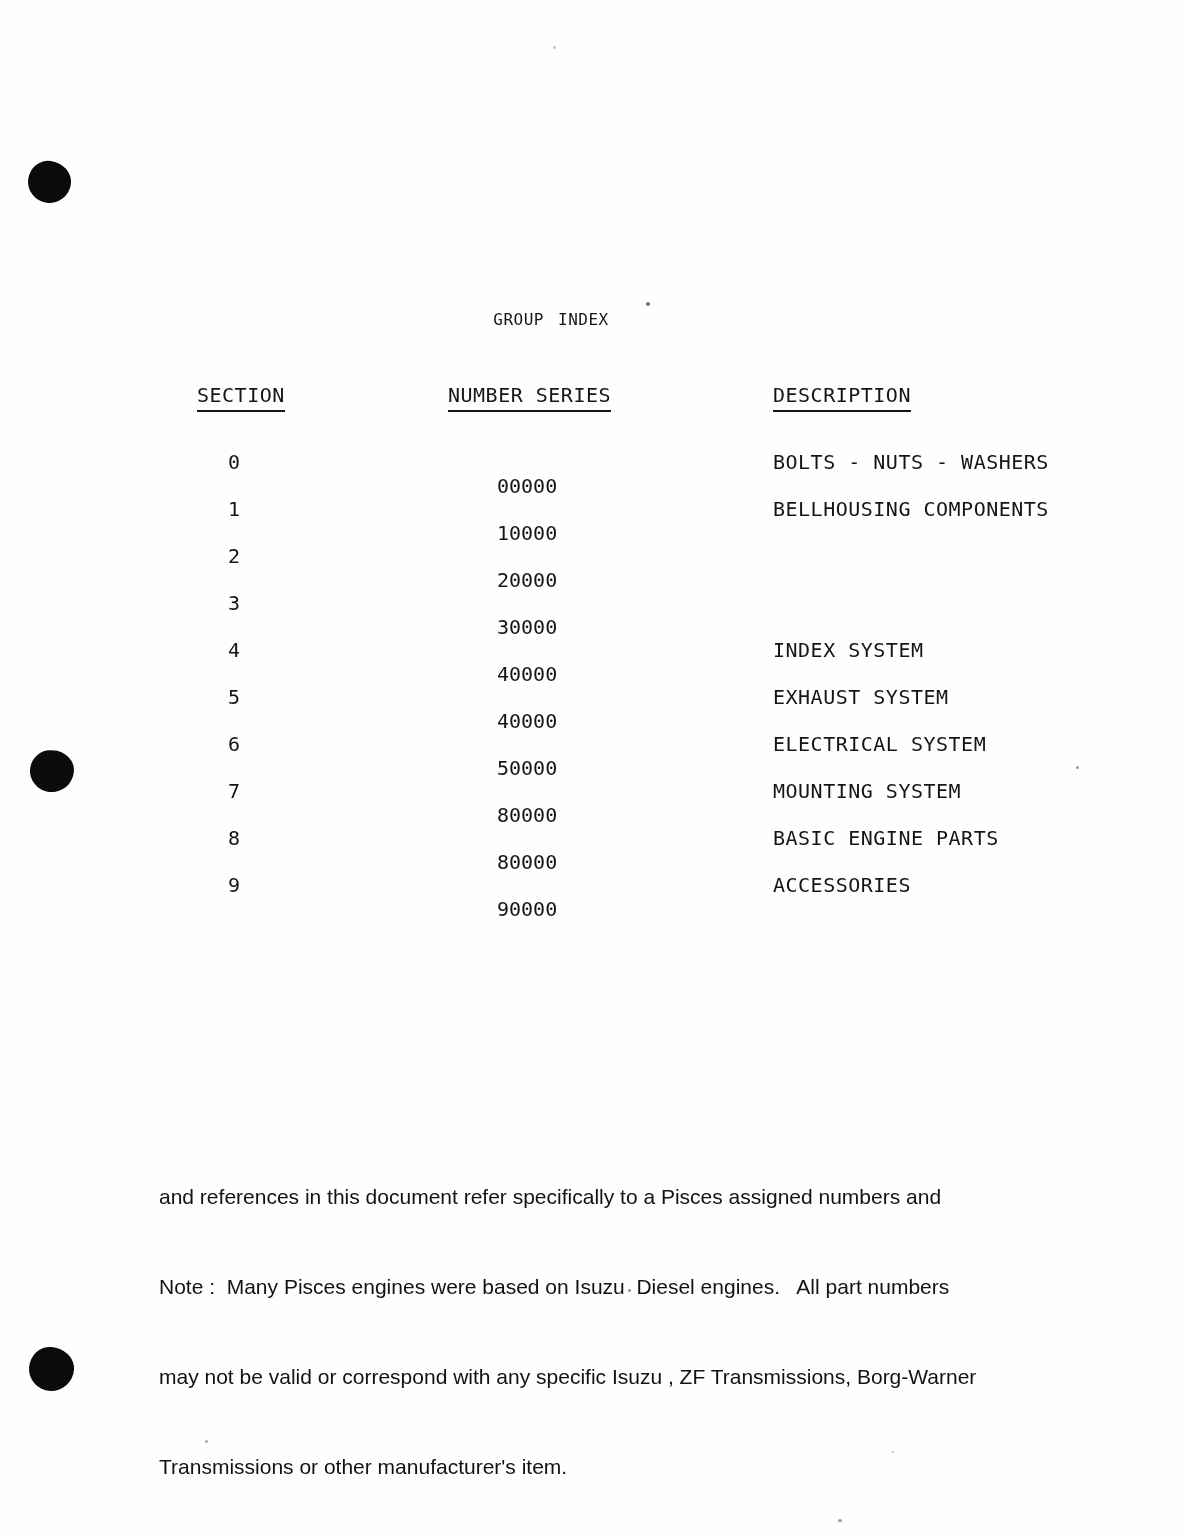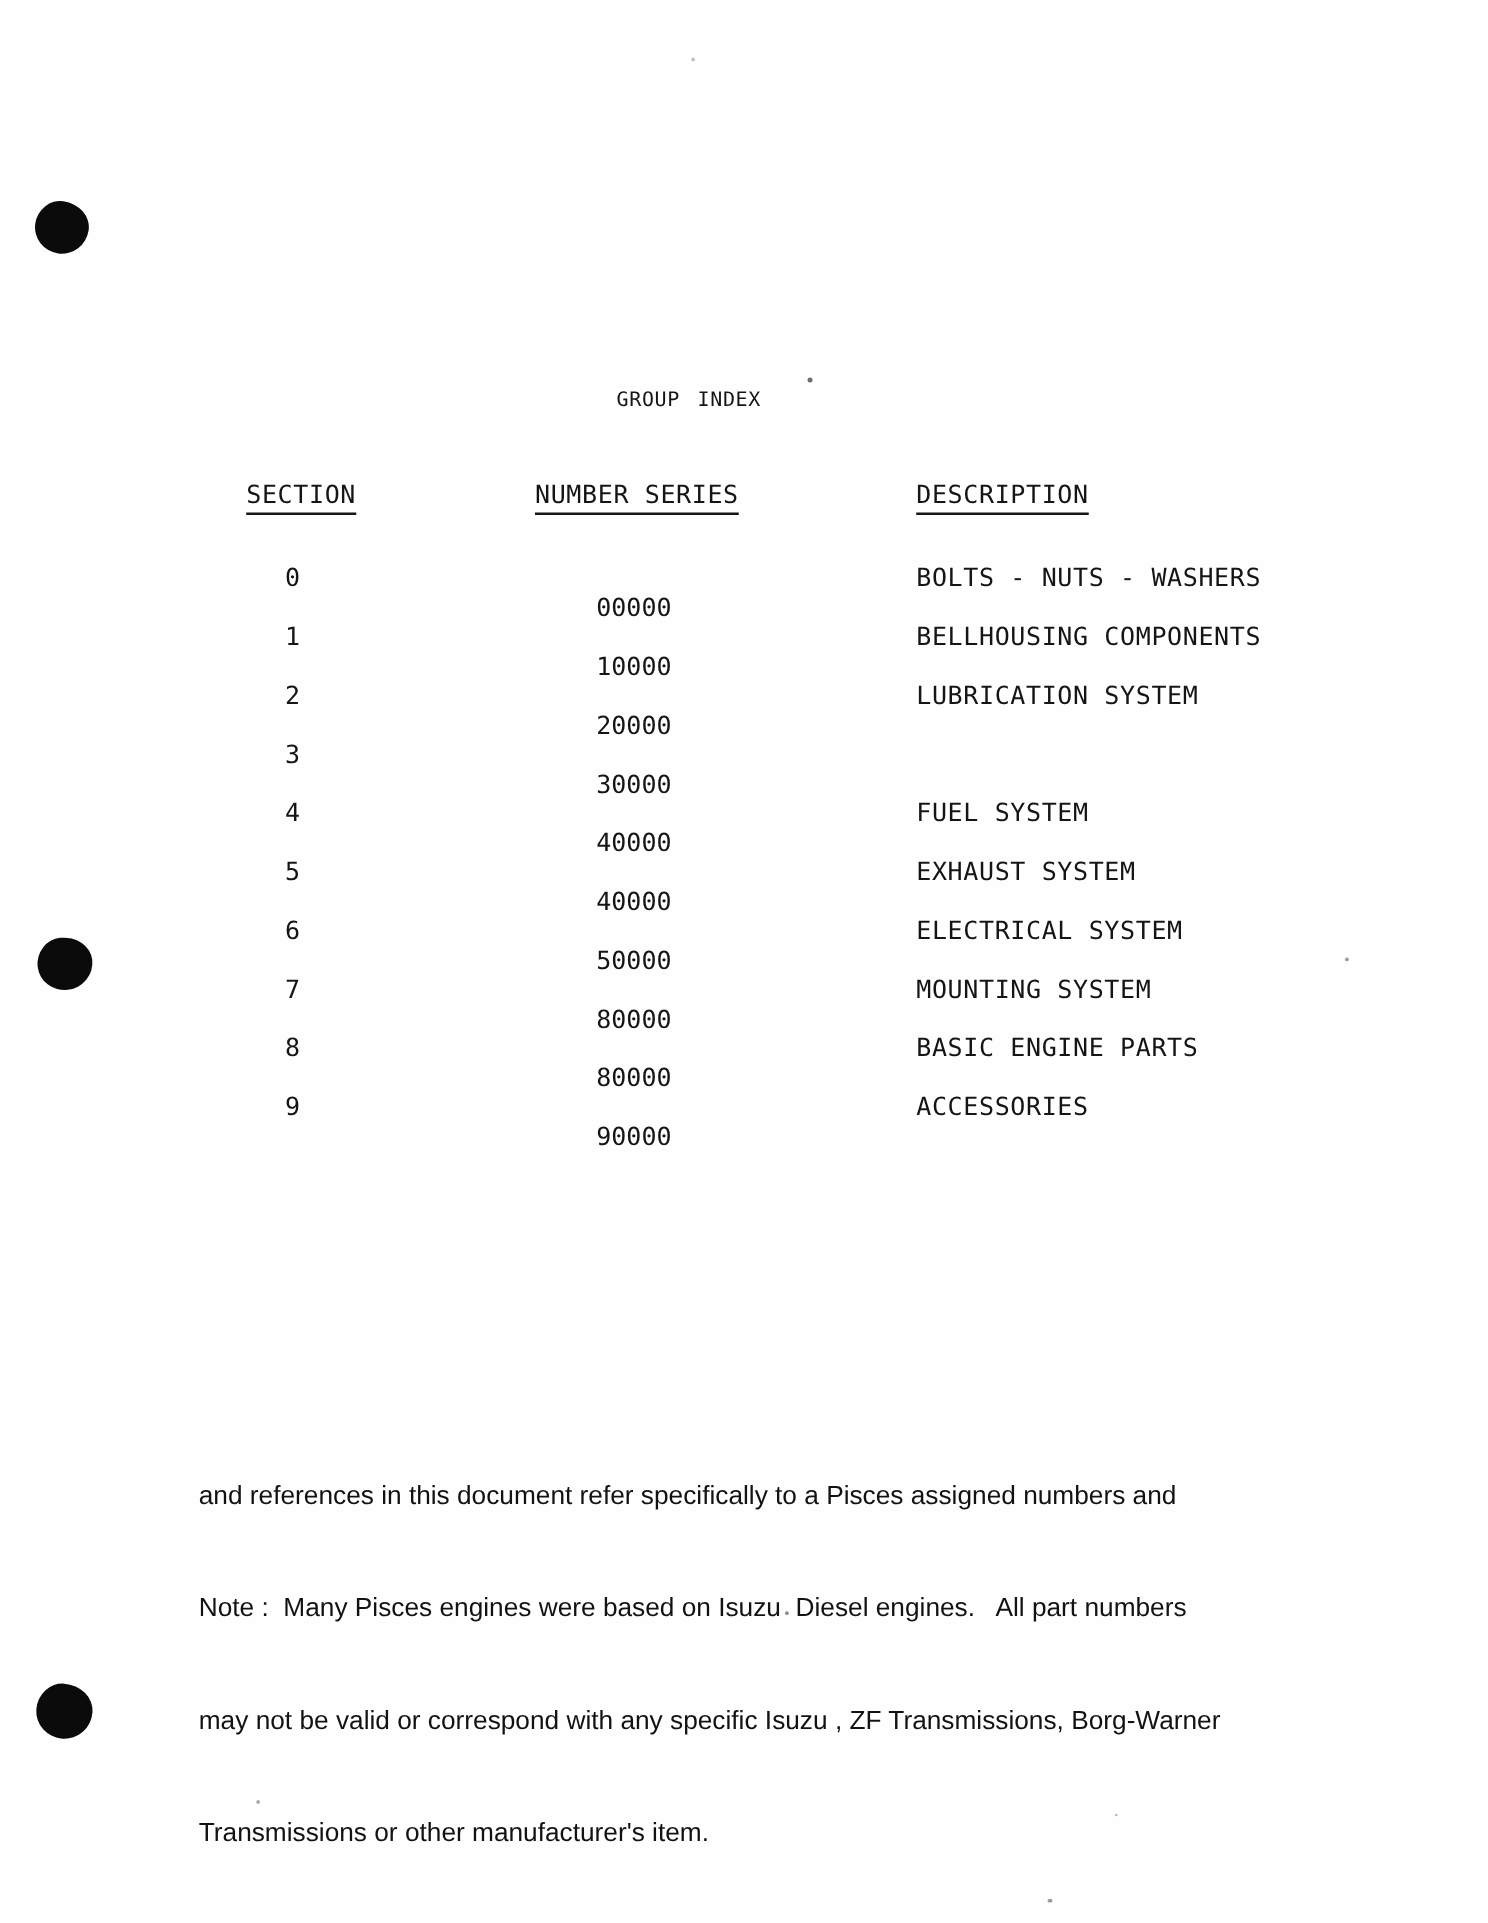--- a/index.html
+++ b/index.html
@@ -44,20 +44,21 @@
   .index-table {
     position: absolute;
     left: 197px;
     top: 383px;
     width: 860px;
     font-size: 20px;
   }
   .thead, .trow {
     display: grid;
     grid-template-columns: 231px 305px auto;
+    gap: 20px;
   }
   .thead {
     height: 24px;
     line-height: 24px;
   }
   .th {
     justify-self: start;
     border-bottom: 2px solid #151515;
     padding-bottom: 3px;
     letter-spacing: 0.5px;
@@ -123,30 +124,29 @@
         <span class="td-desc">BOLTS - NUTS - WASHERS</span>
       </div>
       <div class="trow">
         <span class="td-section">1</span>
         <span class="td-number">10000</span>
         <span class="td-desc">BELLHOUSING COMPONENTS</span>
       </div>
       <div class="trow">
         <span class="td-section">2</span>
         <span class="td-number">20000</span>
-        <span class="td-desc">LUBRICATION SYSTEM</span>
       </div>
       <div class="trow">
         <span class="td-section">3</span>
         <span class="td-number">30000</span>
       </div>
       <div class="trow">
         <span class="td-section">4</span>
         <span class="td-number">40000</span>
-        <span class="td-desc">FUEL SYSTEM</span>
+        <span class="td-desc">INDEX SYSTEM</span>
       </div>
       <div class="trow">
         <span class="td-section">5</span>
         <span class="td-number">40000</span>
         <span class="td-desc">EXHAUST SYSTEM</span>
       </div>
       <div class="trow">
         <span class="td-section">6</span>
         <span class="td-number">50000</span>
         <span class="td-desc">ELECTRICAL SYSTEM</span>

